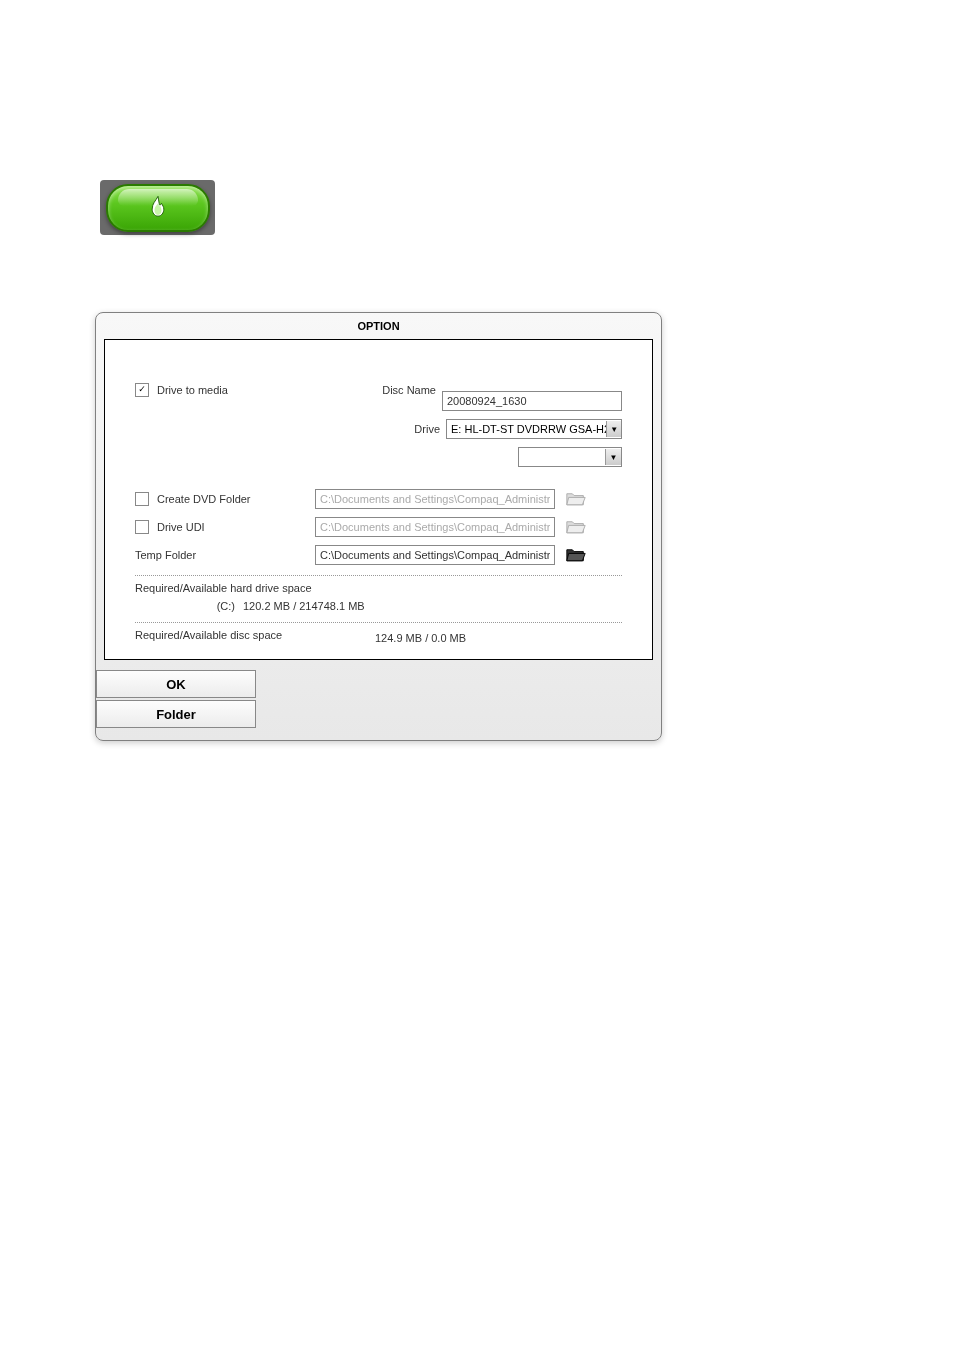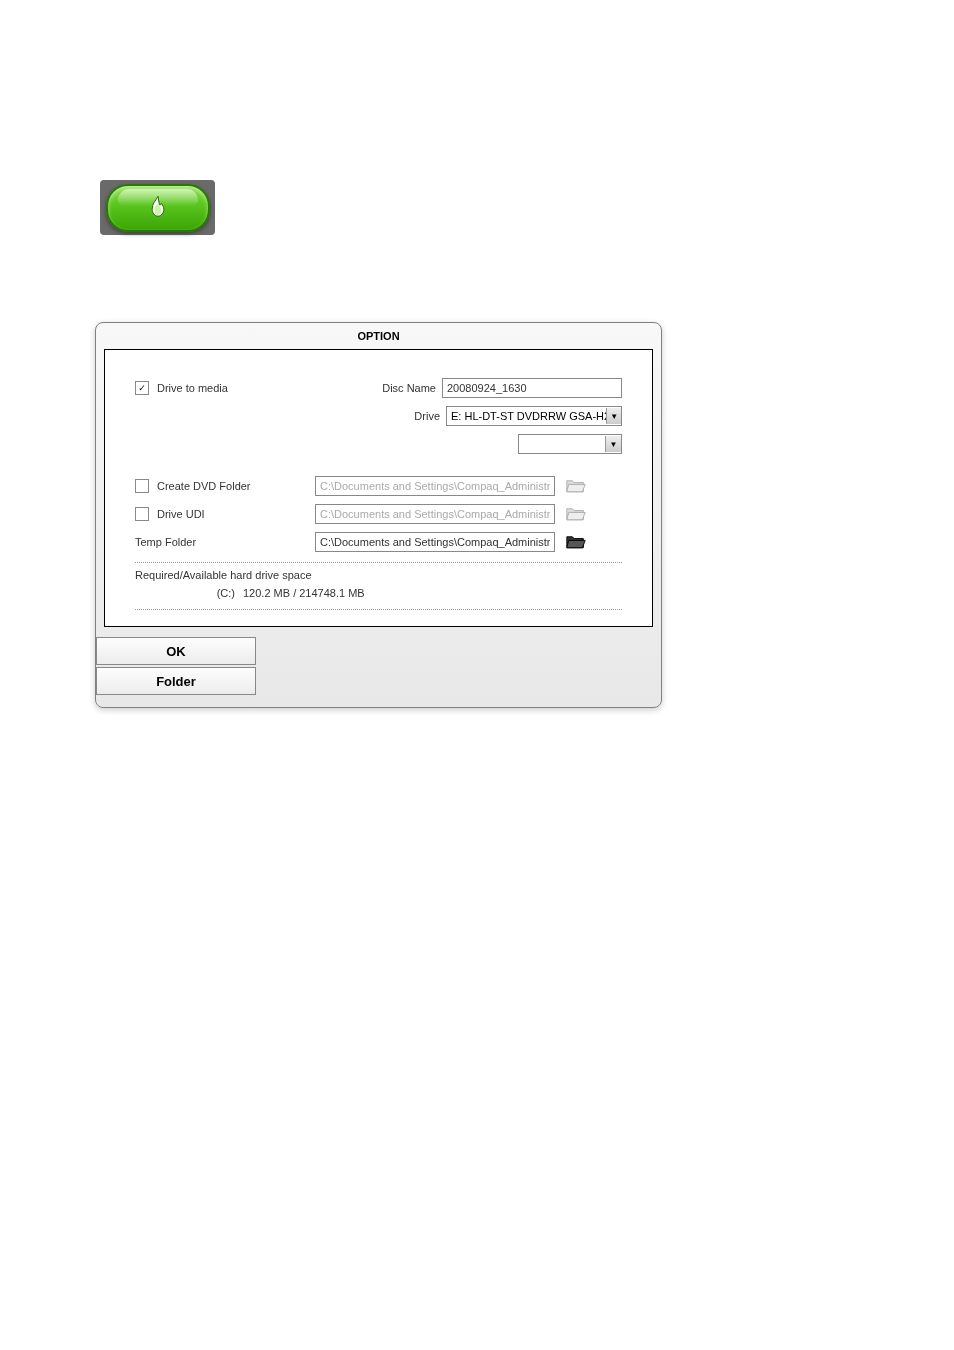--- a/index.html
+++ b/index.html
@@ -47,21 +47,21 @@
       border-radius: 20px 20px 10px 10px;
     }
     .flame-icon {
       width: 28px;
       height: 28px;
       z-index: 1;
     }
     .dialog {
       position: absolute;
       left: 95px;
-      top: 322px;
+      top: 312px;
       width: 565px;
       background: linear-gradient(to bottom, #f8f8f8 0%, #e8e8e8 100%);
       border: 1px solid #808080;
       border-radius: 8px;
       box-shadow: 0 2px 6px rgba(0,0,0,0.2);
     }
     .dialog-title {
       text-align: center;
       font-weight: bold;
       font-size: 11px;
@@ -187,21 +187,21 @@
   <div class="dialog-title">OPTION</div>
   <div class="dialog-body">
 
     <div class="row">
       <div class="left-col">
         <span class="checkbox">✓</span>
         <span class="label-text">Drive to media</span>
       </div>
       <div style="flex:1; display:flex; align-items:center; justify-content:flex-end;">
         <span class="right-label">Disc Name</span>
-        <input class="text-input" style="width: 170px;" value="20080924_1630">
+        <input class="text-input" style="width: 170px; margin-top: 23px;" value="20080924_1630">
       </div>
     </div>
 
     <div class="row">
       <div class="left-col"></div>
       <div style="flex:1; display:flex; align-items:center; justify-content:flex-end;">
         <span class="right-label">Drive</span>
         <div class="select-box" style="width:170px;">
           <span style="overflow:hidden; white-space:nowrap;">E: HL-DT-ST DVDRRW GSA-H20L</span>
           <span class="select-arrow">▼</span>
@@ -269,19 +269,23 @@
     <hr class="dotted-sep">
 
     <div class="space-label">Required/Available hard drive space</div>
     <div class="row">
       <div style="width:100px; text-align:right; padding-right:8px;" class="space-value">(C:)</div>
       <div class="space-value">120.2 MB / 214748.1 MB</div>
     </div>
 
     <hr class="dotted-sep">
 
+    <div class="row" style="margin-bottom:2px;">
+      <div style="width:240px;" class="space-label">Required/Available disc space</div>
+      <div class="space-value">124.9 MB / 0.0 MB</div>
+    </div>
 
   </div>
   <div class="button-bar">
     <button class="dlg-button">OK</button>
     <button class="dlg-button">Folder</button>
   </div>
 </div>
 
 </body></html>

